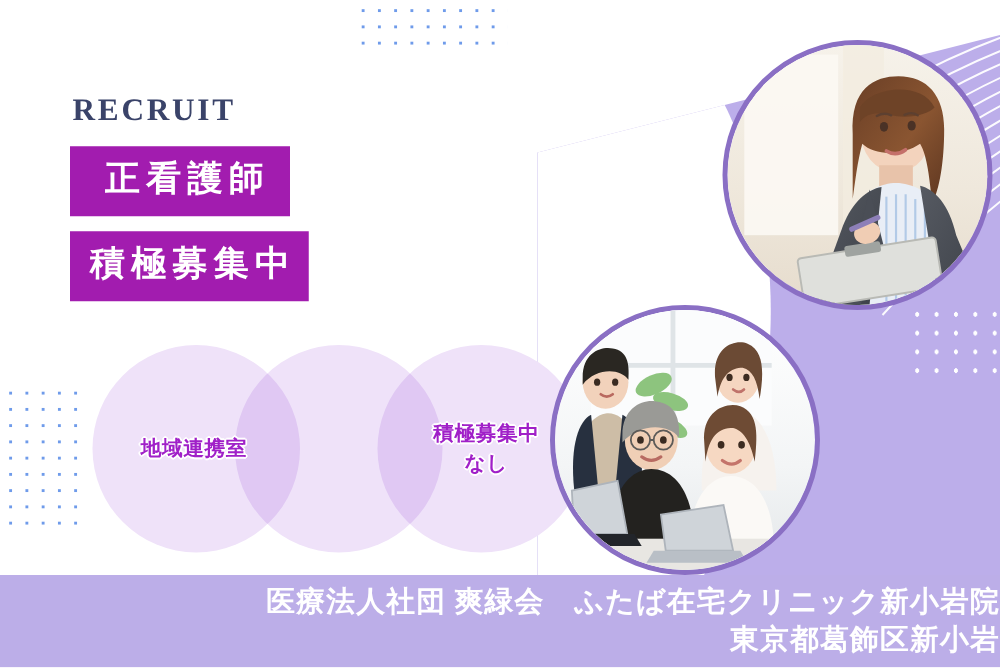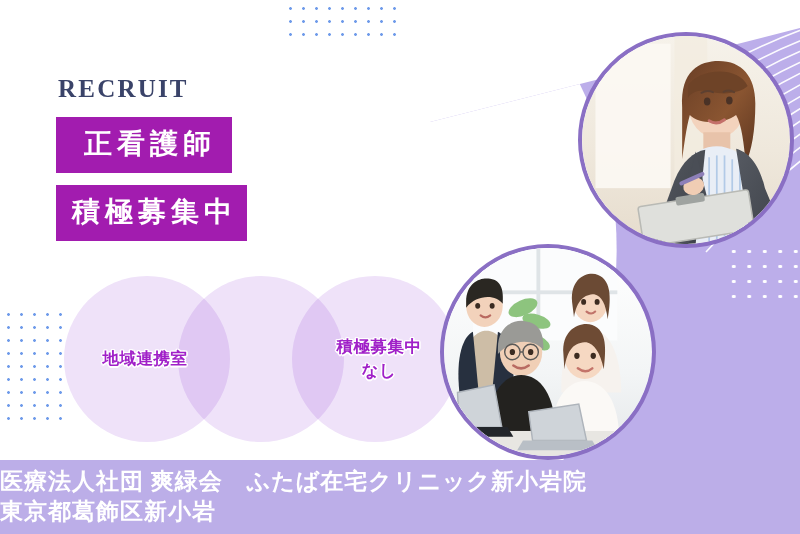--- a/index.html
+++ b/index.html
@@ -81,21 +81,21 @@
   }
   #title-box-2 {
     margin-top: 12px;
     padding-right: 10px;
     padding-left: 16px;
   }
 
   
   #circles {
     position: absolute;
-    left: 4px; top: 276px;
+    left: 14px; top: 276px;
     width: 470px; height: 170px;
     z-index: 5;
     padding-left: 32px;
   }
   .circle {
     position: absolute;
     top: 0;
     width: 166px;
     height: 166px;
     border-radius: 50%;
@@ -159,21 +159,21 @@
   #bottom-bar {
     position: absolute;
     left: 0;
     bottom: 0;
     width: 800px;
     height: 74px;
     background: #bcaee8;
     z-index: 9;
     display: flex;
     flex-direction: column;
-    align-items: flex-start;
+    align-items: flex-end;
     justify-content: center;
   }
   #bottom-bar .line {
     color: #ffffff;
     font-weight: 700;
     font-size: 23px;
     letter-spacing: 1px;
     line-height: 1.3;
     white-space: nowrap;
   }

